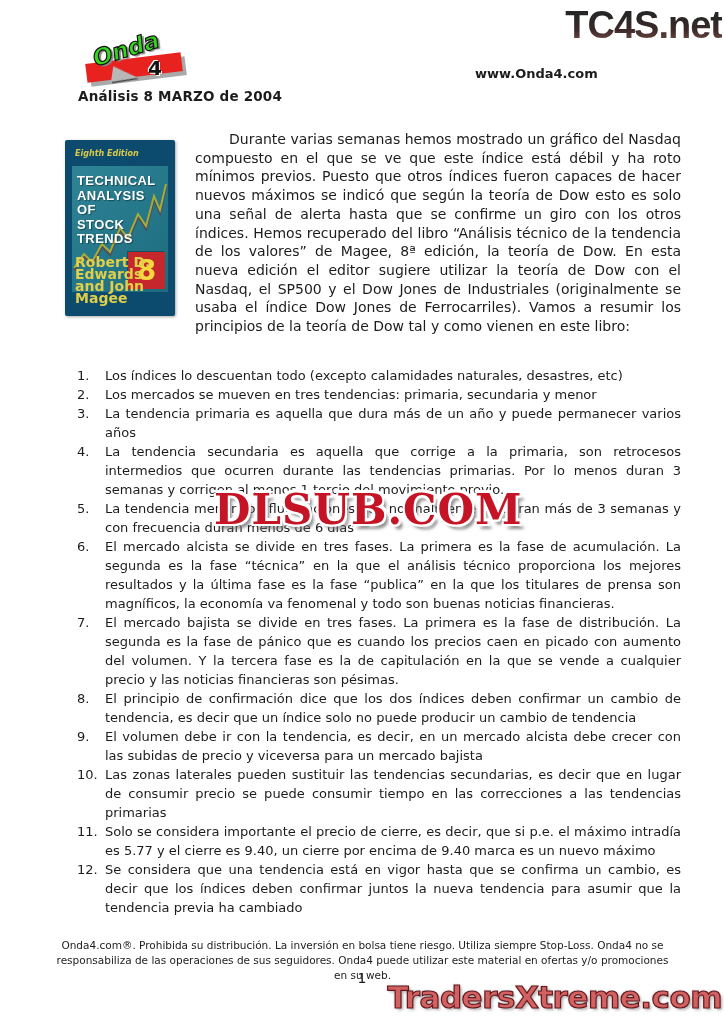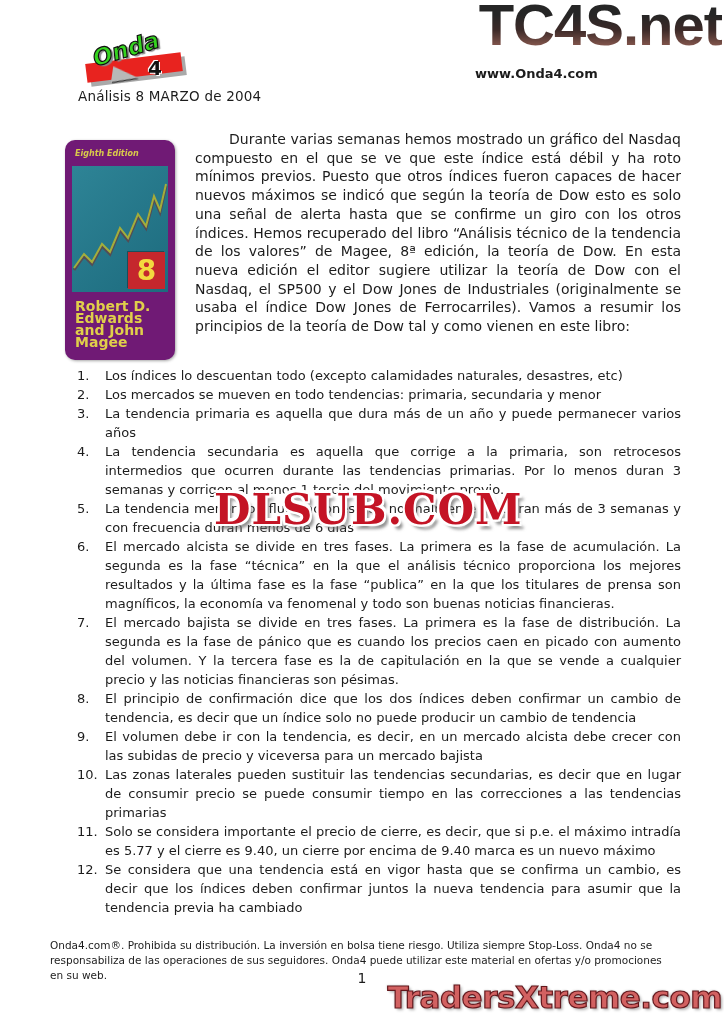--- a/index.html
+++ b/index.html
@@ -4,21 +4,21 @@
 <style>
   * { margin:0; padding:0; box-sizing:border-box; }
   html,body { background:#ffffff; }
   body {
     width:724px; height:1024px; position:relative; overflow:hidden;
     font-family:"DejaVu Sans", sans-serif; color:#1c1c1c;
   }
   
   .tc4s {
     position:absolute; top:0; right:2px; font-family:"Liberation Sans", sans-serif;
-    font-weight:800; font-size:58px; letter-spacing:-1px; line-height:50px;
+    font-weight:800; font-size:38px; letter-spacing:-1px; line-height:50px;
     background:linear-gradient(180deg,#262626 30%,#3c2a28 60%,#8a5a50 95%);
     -webkit-background-clip:text; background-clip:text; color:transparent;
   }
   .onda-logo { position:absolute; left:84px; top:36px; width:104px; height:56px; }
   .onda-bar-shadow { position:absolute; left:6px; top:26px; width:96px; height:19px; background:#a9a9a9; transform:rotate(-7deg); }
   .onda-bar { position:absolute; left:2px; top:22px; width:96px; height:19px; background:#e8231f; transform:rotate(-7deg); }
   .onda-word {
     position:absolute; left:8px; top:0px; font-weight:bold; font-style:italic;
     font-size:23px; color:#35d41f; transform:rotate(-17deg);
     -webkit-text-stroke:1.2px #101010; text-shadow:2px 2px 1px #8a8a8a;
@@ -28,27 +28,27 @@
     position:absolute; left:64px; top:20px; font-weight:bold; font-size:20px;
     color:#111; text-shadow:1px 1px 0 #fff, -1px -1px 0 #fff;
   }
   .onda-triangle {
     position:absolute; left:28px; top:32px; width:0; height:0;
     border-top:8px solid transparent; border-bottom:8px solid transparent;
     border-left:26px solid #b8b8b8; transform:rotate(8deg);
     filter:drop-shadow(1px 1px 0 #333);
   }
   .site-url { position:absolute; left:475px; top:66px; font-weight:bold; font-size:13px; }
-  .doc-title { position:absolute; left:78px; top:88px; font-weight:normal; font-size:13.5px; letter-spacing:0.2px; }
+  .doc-title { position:absolute; left:78px; top:88px; font-weight:bold; font-size:13.5px; letter-spacing:0.2px; }
 
   
   .intro-row { position:absolute; left:65px; top:130px; width:616px; display:flex; }
   .book-cover {
-    width:110px; height:220px; margin-top:10px; flex:0 0 110px;
-    background:#701a75; position:relative; border-radius:10px;
+    width:110px; height:176px; margin-top:10px; flex:0 0 110px;
+    background:#0c4a6e; position:relative; border-radius:2px;
     box-shadow:1px 1px 3px rgba(0,0,0,.35);
   }
   .book-edition { position:absolute; top:9px; left:10px; color:#d9c94b; font-size:8px; font-weight:bold; font-style:italic; }
   .book-teal {
     position:absolute; left:7px; top:26px; width:96px; height:126px;
     background:linear-gradient(135deg,#2e8496,#1d6b7e);
   }
   .book-chart { position:absolute; left:0; top:0; }
   .book-title { position:absolute; left:5px; top:8px; color:#ffffff; font-family:"Liberation Sans", sans-serif; font-weight:bold; font-size:13px; line-height:14.5px; letter-spacing:0.4px; white-space:pre-line; text-shadow:1px 1px 1px rgba(0,0,0,.4); }
   .book-eight {
@@ -78,21 +78,21 @@
     position:absolute; left:214px; top:484px; z-index:5;
     font-family:"DejaVu Serif", serif; font-weight:bold; font-size:42px;
     color:#c41425; letter-spacing:1px; transform:scaleY(1.04);
     text-shadow:
       -2px -2px 0 #fff, 2px -2px 0 #fff, -2px 2px 0 #fff, 2px 2px 0 #fff,
       0 -2px 0 #fff, 0 2px 0 #fff, -2px 0 0 #fff, 2px 0 0 #fff,
       4px 5px 3px rgba(110,110,110,.75);
   }
 
   
-  .disclaimer { position:absolute; left:50px; top:938px; width:625px; font-size:10.5px; line-height:15px; text-align:left; }
+  .disclaimer { position:absolute; left:50px; top:938px; width:625px; font-size:10.5px; line-height:15px; text-align:center; }
   .page-number { position:absolute; left:0; top:970px; width:724px; text-align:center; font-size:14px; }
   .tx-brand {
     position:absolute; right:2px; top:979px; font-weight:bold; font-size:31px; letter-spacing:-0.5px;
     color:#d26161; -webkit-text-stroke:1.2px #63171c;
     text-shadow:2px 2px 3px #b0b0b0, -1px -1px 2px #d8d8d8, 0 0 2px #e5e5e5;
     margin-left:8px;
   }
 </style>
 </head>
 <body>
@@ -111,33 +111,38 @@
 <div class="doc-title">Análisis 8 MARZO de 2004</div>
 
 <div class="intro-row">
   <div class="book-cover">
     <div class="book-edition">Eighth Edition</div>
     <div class="book-teal">
       <svg class="book-chart" width="96" height="126" viewBox="0 0 96 126">
         <polyline points="2,104 12,90 20,98 30,80 38,88 48,64 56,74 66,50 74,62 82,32 88,46 94,20" fill="none" stroke="#7a2a2a" stroke-width="3" opacity="0.55"></polyline>
         <polyline points="2,102 12,88 20,96 30,78 38,86 48,62 56,72 66,48 74,60 82,30 88,44 94,18" fill="none" stroke="#a8b23a" stroke-width="2" opacity="0.95"></polyline>
       </svg>
+      <div class="book-title">TECHNICAL
+ANALYSIS
+OF
+STOCK
+TRENDS</div>
       <div class="book-eight">8</div>
     </div>
     <div class="book-authors">
       <div>Robert D. Edwards</div>
       <div>and John Magee</div>
     </div>
   </div>
   <div class="intro-text">Durante varias semanas hemos mostrado un gráfico del Nasdaq compuesto en el que se ve que este índice está débil y ha roto mínimos previos. Puesto que otros índices fueron capaces de hacer nuevos máximos se indicó que según la teoría de Dow esto es solo una señal de alerta hasta que se confirme un giro con los otros índices. Hemos recuperado del libro “Análisis técnico de la tendencia de los valores” de Magee, 8ª edición, la teoría de Dow. En esta nueva edición el editor sugiere utilizar la teoría de Dow con el Nasdaq, el SP500 y el Dow Jones de Industriales (originalmente se usaba el índice Dow Jones de Ferrocarriles). Vamos a resumir los principios de la teoría de Dow tal y como vienen en este libro:</div>
 </div>
 
 <ol class="principles">
   <li>Los índices lo descuentan todo (excepto calamidades naturales, desastres, etc)</li>
-  <li>Los mercados se mueven en todo tendencias: primaria, secundaria y menor</li>
+  <li>Los mercados se mueven en tres tendencias: primaria, secundaria y menor</li>
   <li>La tendencia primaria es aquella que dura más de un año y puede permanecer varios años</li>
   <li>La tendencia secundaria es aquella que corrige a la primaria, son retrocesos intermedios que ocurren durante las tendencias primarias. Por lo menos duran 3 semanas y corrigen al menos 1 tercio del movimiento previo.</li>
   <li>La tendencia menor son fluctuaciones que normalmente no duran más de 3 semanas  y con frecuencia duran menos de 6 días</li>
   <li>El mercado alcista se divide en tres fases. La primera es la fase de acumulación. La segunda es la fase “técnica” en la que el análisis técnico proporciona los mejores resultados y la última fase es la fase “publica” en la que los titulares de prensa son magníficos, la economía va fenomenal y todo son buenas noticias financieras.</li>
   <li>El mercado bajista se divide en tres fases. La primera es la fase de distribución. La segunda es la fase de pánico que es cuando los precios caen en picado con aumento del volumen. Y la tercera fase es la de capitulación en la que se vende a cualquier precio y las noticias financieras son pésimas.</li>
   <li>El principio de confirmación dice que los dos índices deben confirmar un cambio de tendencia, es decir que un índice solo no puede producir un cambio de tendencia</li>
   <li>El volumen debe ir con la tendencia, es decir, en un mercado alcista debe crecer con las subidas de precio y viceversa para un mercado bajista</li>
   <li>Las zonas laterales pueden sustituir las tendencias secundarias, es decir que en lugar de consumir precio se puede consumir tiempo en las correcciones a las tendencias primarias</li>
   <li>Solo se considera importante el precio de cierre, es decir, que si p.e. el máximo intradía es 5.77 y el cierre es 9.40, un cierre por encima de 9.40 marca es un nuevo máximo</li>
   <li>Se considera que una tendencia está en vigor hasta que se confirma un cambio, es decir que los índices deben confirmar juntos la nueva tendencia para asumir que la tendencia previa ha cambiado</li>

